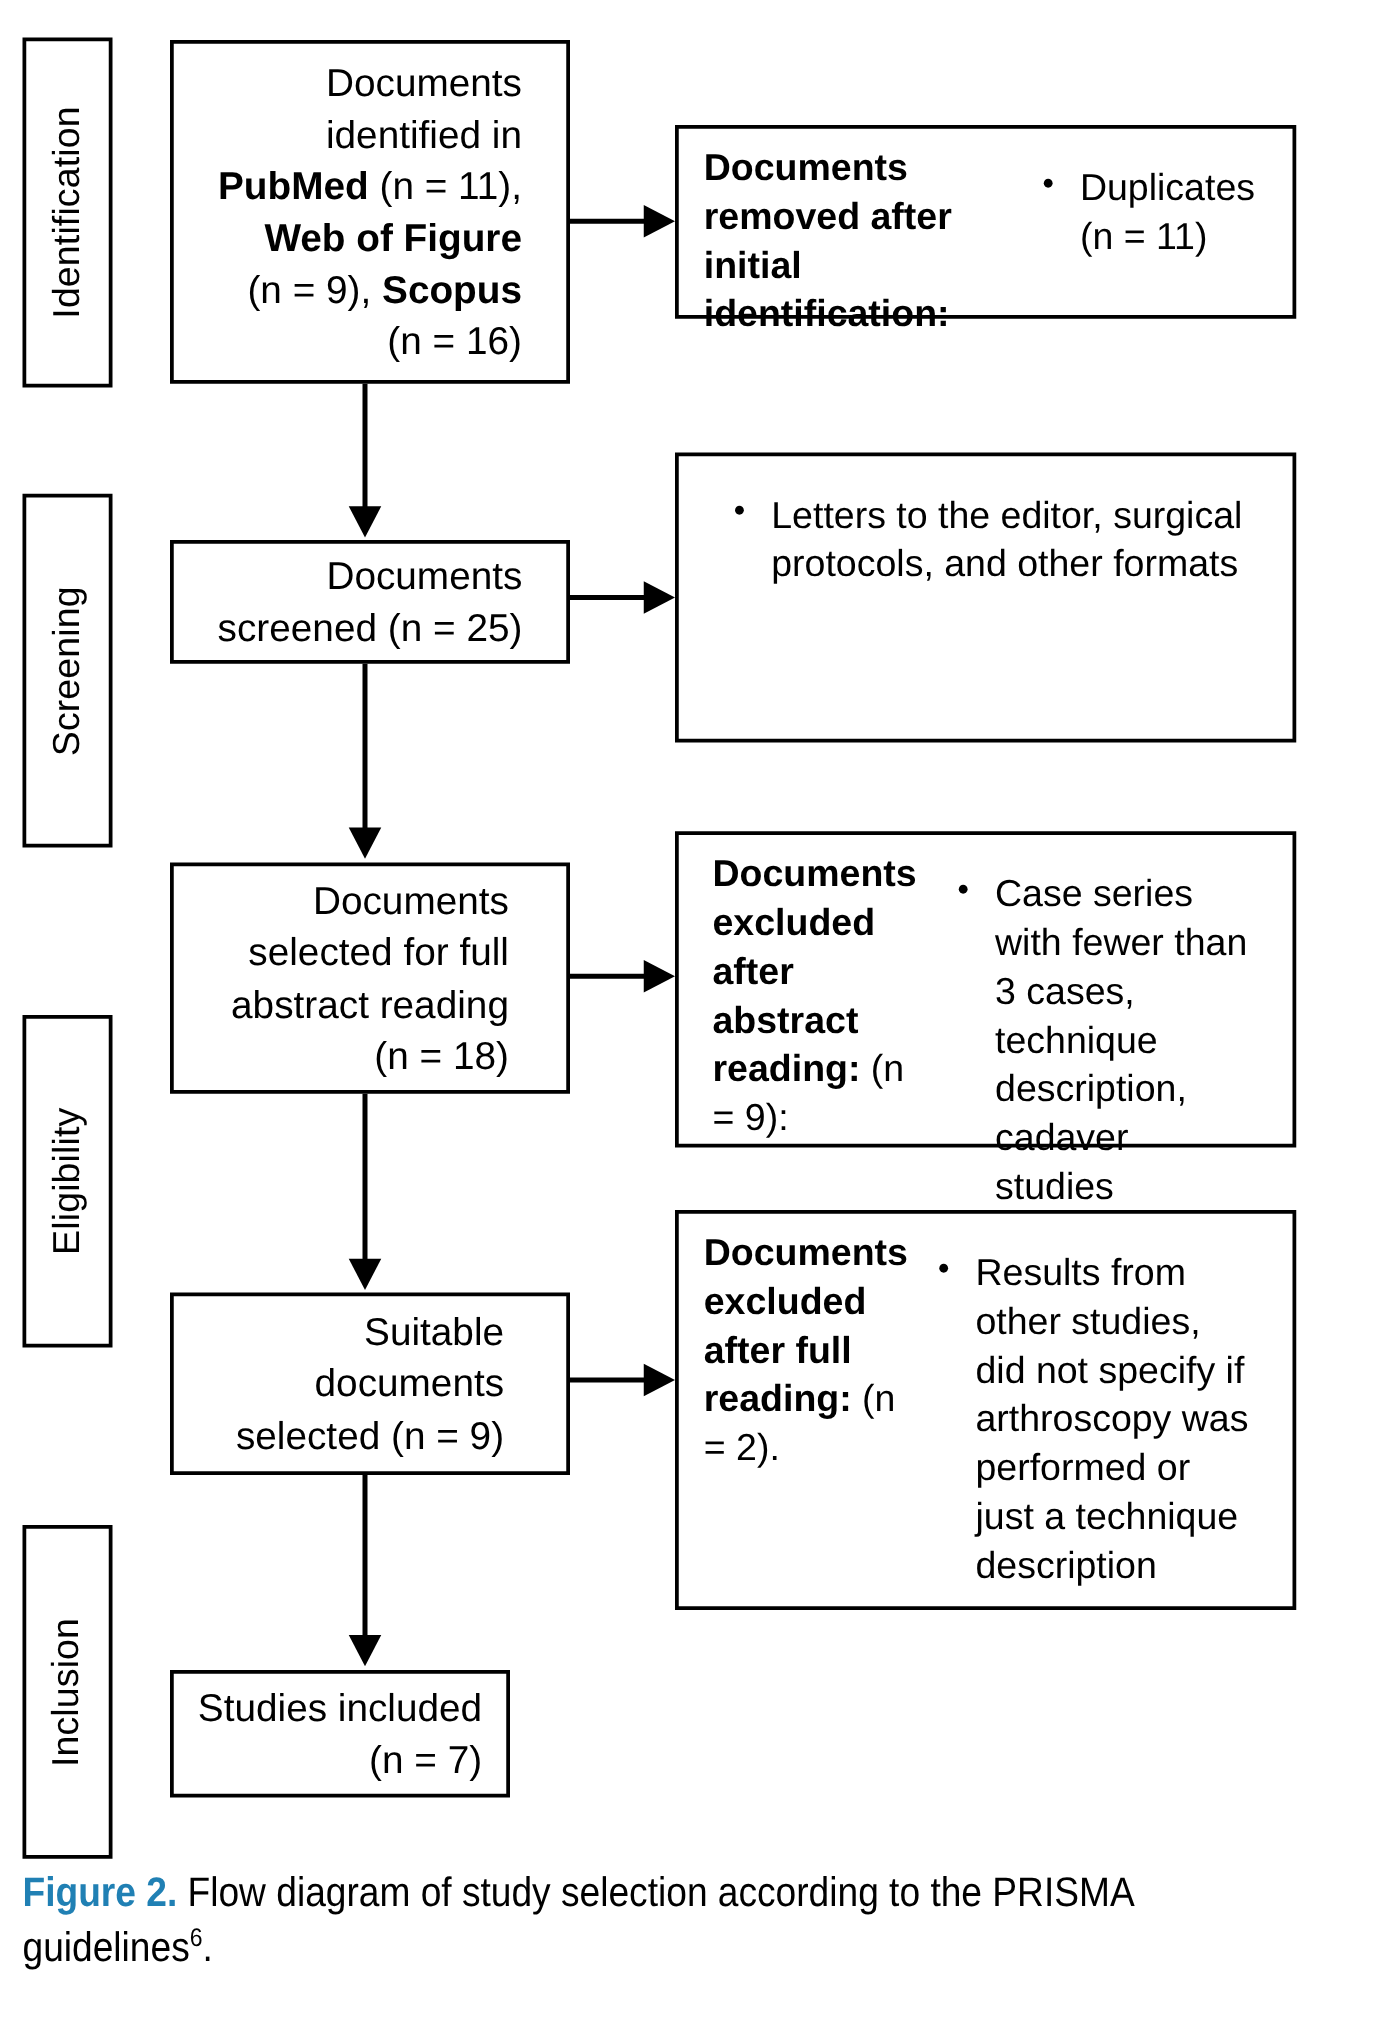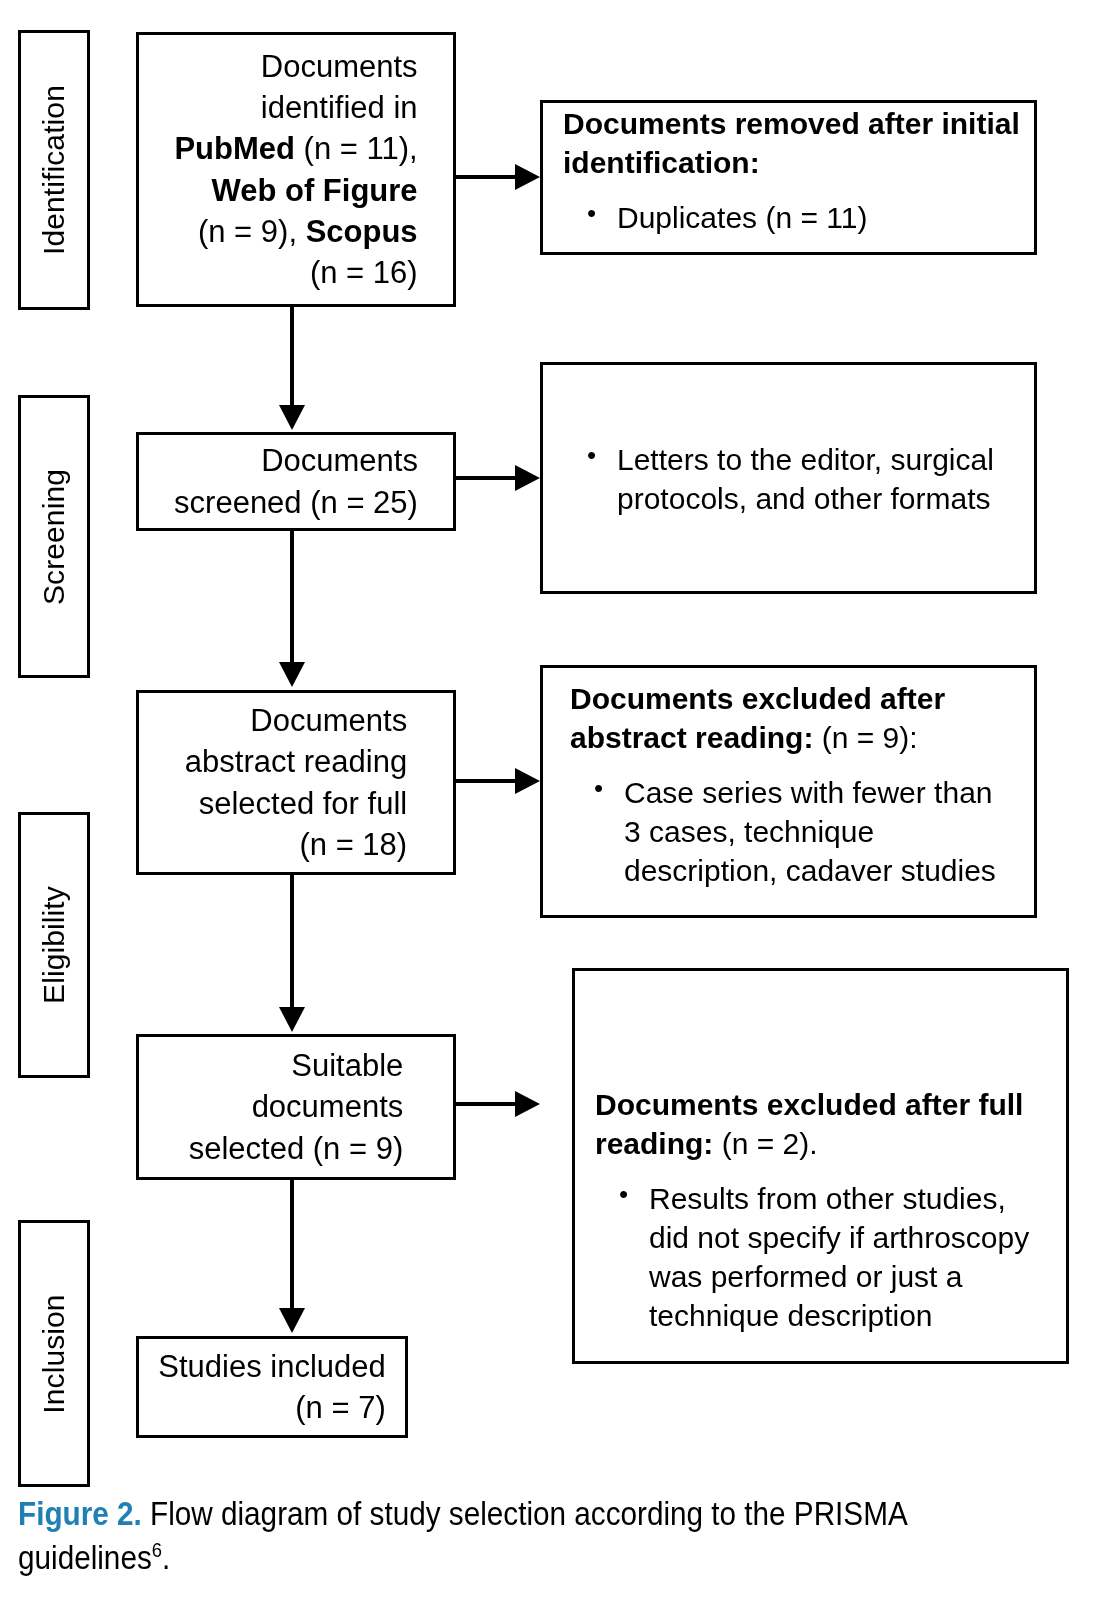--- a/index.html
+++ b/index.html
@@ -57,21 +57,21 @@
   .mainbox .inner {
     font-size: 31px;
     line-height: 1.33;
   }
   .mainbox .inner b { font-weight: bold; }
 
   
   .sidebox {
     padding: 12px 14px 10px 20px;
     display: flex;
-    flex-direction: column;
+    flex-direction: row;
     justify-content: center;
   }
   .sidebox .head {
     font-size: 30px;
     font-weight: bold;
     line-height: 1.30;
   }
   .sidebox .head .reg { font-weight: normal; }
   .sidebox ul {
     margin: 16px;
@@ -176,22 +176,22 @@
   <div class="box mainbox" style="left:136px; top:432px; width:320px; height:99px;">
     <div class="inner">
         <div><span>Documents</span></div>
         <div><span>screened (n = 25)</span></div>
       </div>
   </div>
 
   <div class="box mainbox" style="left:136px; top:690px; width:320px; height:185px;">
     <div class="inner">
         <div><span>Documents</span></div>
+        <div><span>selected for full</span></div>
         <div><span>abstract reading</span></div>
-        <div><span>selected for full</span></div>
         <div><span>(n = 18)</span></div>
       </div>
   </div>
 
   <div class="box mainbox" style="left:136px; top:1034px; width:320px; height:146px;">
     <div class="inner">
         <div><span>Suitable</span></div>
         <div><span>documents</span></div>
         <div><span>selected (n = 9)</span></div>
       </div>
@@ -221,21 +221,21 @@
 
   <div class="box sidebox" style="left:540px; top:665px; width:497px; height:253px;padding-left:27px;">
     <div class="head">
       <b>Documents excluded after abstract reading:</b><span class="reg"> (n = 9):</span>
     </div>
     <ul>
       <li>Case series with fewer than 3 cases, technique description, cadaver studies</li>
     </ul>
   </div>
 
-  <div class="box sidebox" style="left:572px; top:968px; width:497px; height:396px;justify-content:flex-end;">
+  <div class="box sidebox" style="left:540px; top:968px; width:497px; height:320px;justify-content:flex-end;">
     <div class="head">
       <b>Documents excluded after full reading:</b><span class="reg"> (n = 2).</span>
     </div>
     <ul>
       <li>Results from other studies, did not specify if arthroscopy was performed or just a technique description</li>
     </ul>
   </div>
 
   <div class="vline" style="left:290px; top:307px; width:4px; height:100px;"></div>
   <div class="arrow-down" style="left:279px; top:405px;"></div>

